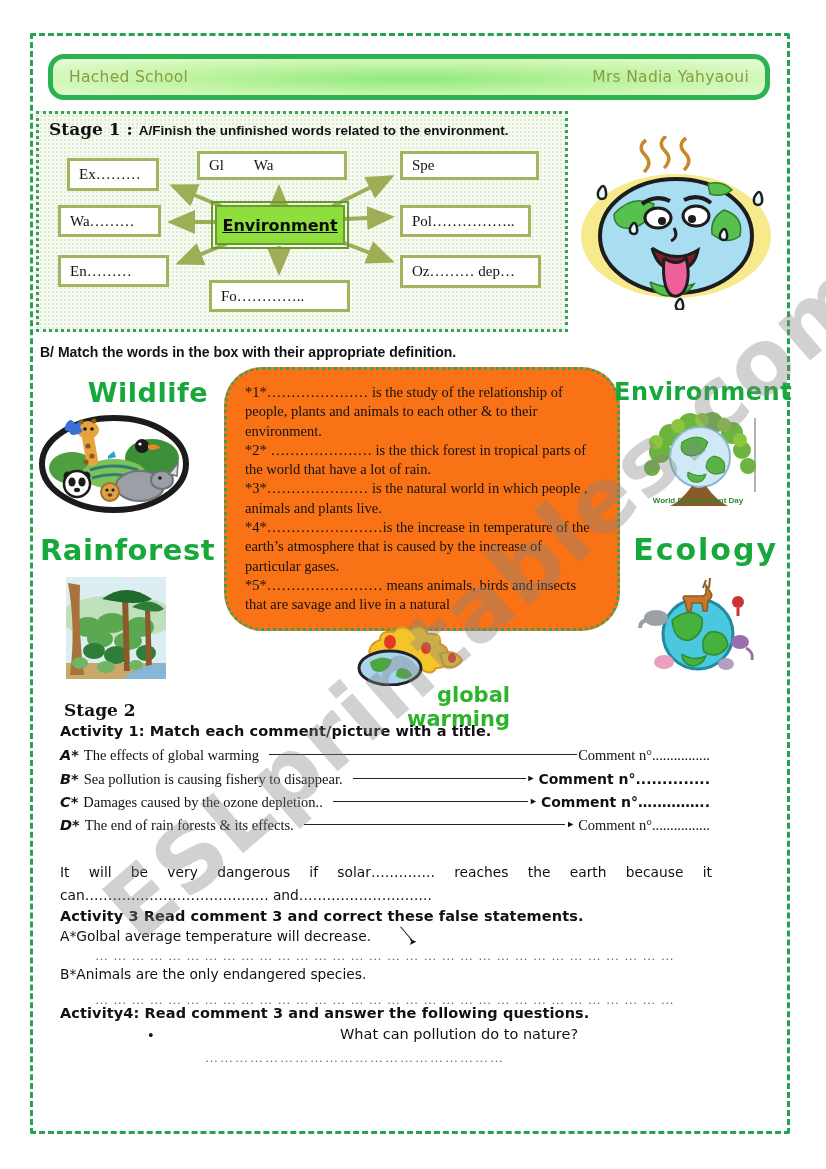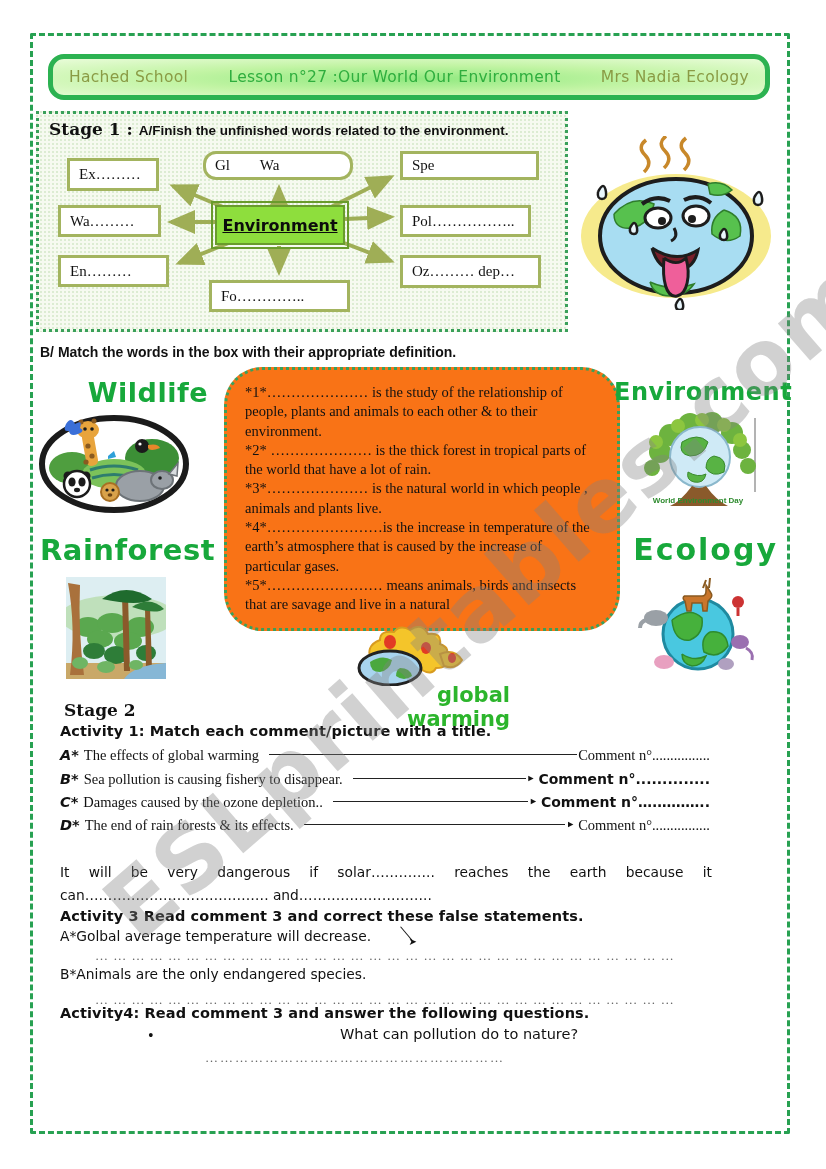--- a/index.html
+++ b/index.html
@@ -98,22 +98,21 @@
 </style>
 </head>
 <body>
 
 <div class="page">
 
   <div class="outer-border"></div>
 
   <div class="header-banner">
     <span class="header-side">Hached School</span>
-    <span class="header-center">Lesson n°27 :Our World Our Environment</span>
-    <span class="header-side">Mrs Nadia Ecology</span>
+    <span class="header-side">Mrs Nadia Yahyaoui</span>
   </div>
 
   <div class="stage1">
     <div class="stage1-heading">
       <span class="stage-title">Stage 1</span><span class="stage-title"> : </span><span class="stage1-instruction">A/Finish the unfinished words related to the environment.</span>
     </div>
     <svg class="arrows-svg" viewBox="0 0 532 221">
       <defs>
         <marker id="ah" markerWidth="9" markerHeight="8" refX="6" refY="3" orient="auto">
           <path d="M0,0 L7,3 L0,6 z" fill="#9fae56"></path>
@@ -126,21 +125,21 @@
         <line x1="176" y1="108" x2="132" y2="108"></line>
         <line x1="306" y1="105" x2="352" y2="103"></line>
         <line x1="192" y1="128" x2="140" y2="149"></line>
         <line x1="300" y1="127" x2="352" y2="147"></line>
         <line x1="240" y1="132" x2="240" y2="158"></line>
       </g>
     </svg>
     <div class="wbox" style="left:28px; top:44px; width:92px; height:33px;">
         <span>Ex………</span>
       </div>
-    <div class="wbox pre" style="left:164px; top:37px; width:150px; height:29px;border-radius:13px;"><span class="pre">Gl        Wa</span></div>
+    <div class="wbox pre" style="left:158px; top:37px; width:150px; height:29px;"><span class="pre">Gl        Wa</span></div>
     <div class="wbox" style="left:361px; top:37px; width:139px; height:29px;">
         <span>Spe</span>
       </div>
     <div class="wbox" style="left:19px; top:91px; width:103px; height:32px;">
         <span>Wa………</span>
       </div>
     <div class="env-box">
         <span>Environment</span>
       </div>
     <div class="wbox" style="left:361px; top:91px; width:131px; height:32px;">

